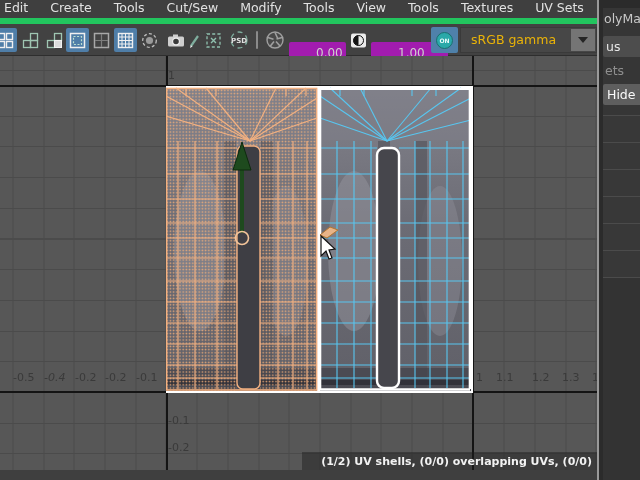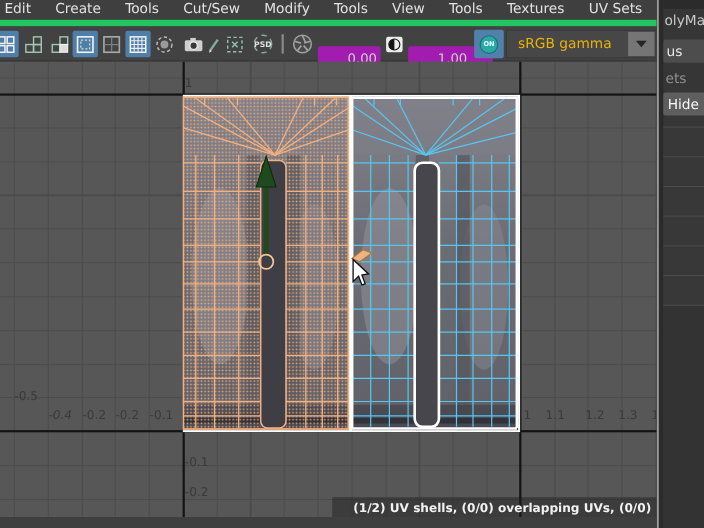--- a/index.html
+++ b/index.html
@@ -334,21 +334,21 @@
           </g>
         <g id="manip">
             <line x1="76" y1="82" x2="76" y2="147" stroke="#1e4a1e" stroke-width="4"></line>
             <polygon points="76,56 67,84 85,84" fill="#1e4a1e" stroke="#0d2a0d" stroke-width="1"></polygon>
             <circle cx="76" cy="152" r="6.5" fill="none" stroke="#f2c49a" stroke-width="1.6"></circle>
           </g>
       </svg>
     </div>
 
     <div id="labels">
-        <span class="axlabel" style="left: 13px; top: 298px;">-0.5</span>
+        <span class="axlabel" style="left: 13px; top: 315px;">-0.5</span>
         <span class="axlabel" style="left: 44px; top: 315px; font-style: italic;">-0.4</span>
         <span class="axlabel" style="left: 75px; top: 315px;">-0.2</span>
         <span class="axlabel" style="left: 105px; top: 315px;">-0.2</span>
         <span class="axlabel" style="left: 136px; top: 315px;">-0.1</span>
         <span class="axlabel" style="left: 476px; top: 315px;">1</span>
         <span class="axlabel" style="left: 496px; top: 315px;">1.1</span>
         <span class="axlabel" style="left: 532px; top: 315px;">1.2</span>
         <span class="axlabel" style="left: 562px; top: 315px;">1.3</span>
         <span class="axlabel" style="left: 592px; top: 315px;">1</span>
         <span class="axlabel" style="left: 168px; top: 358px;">-0.1</span>

